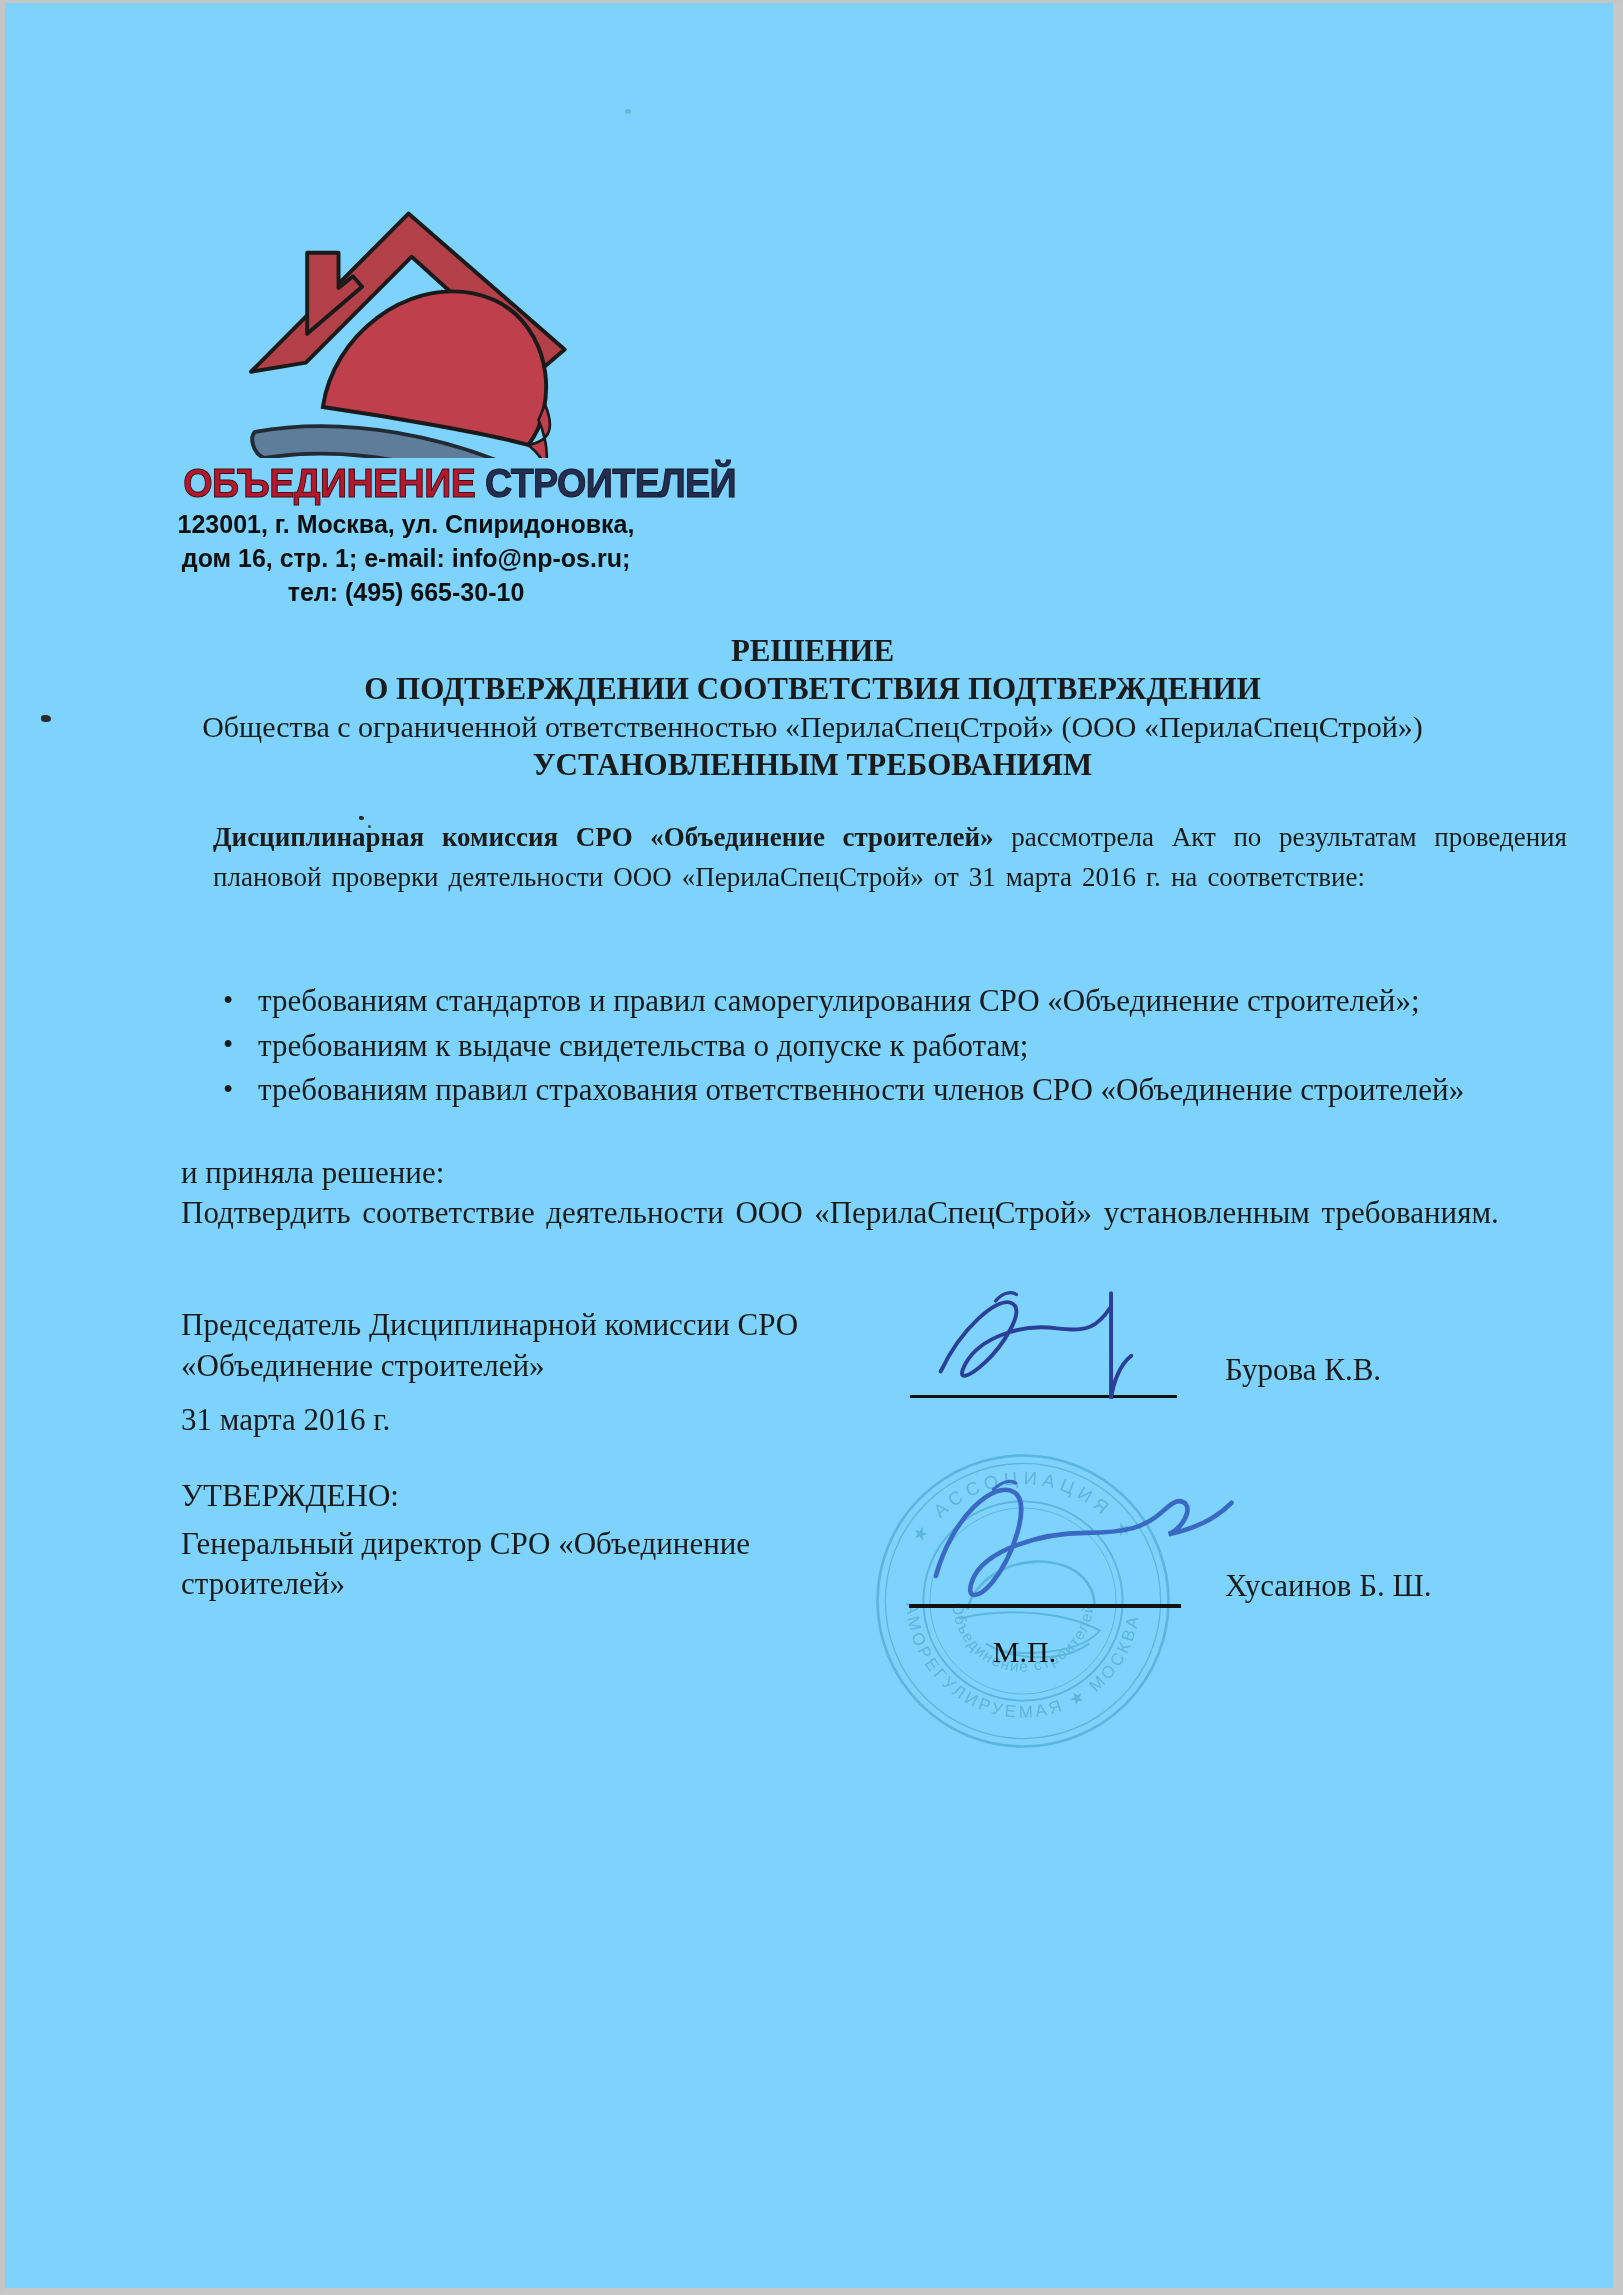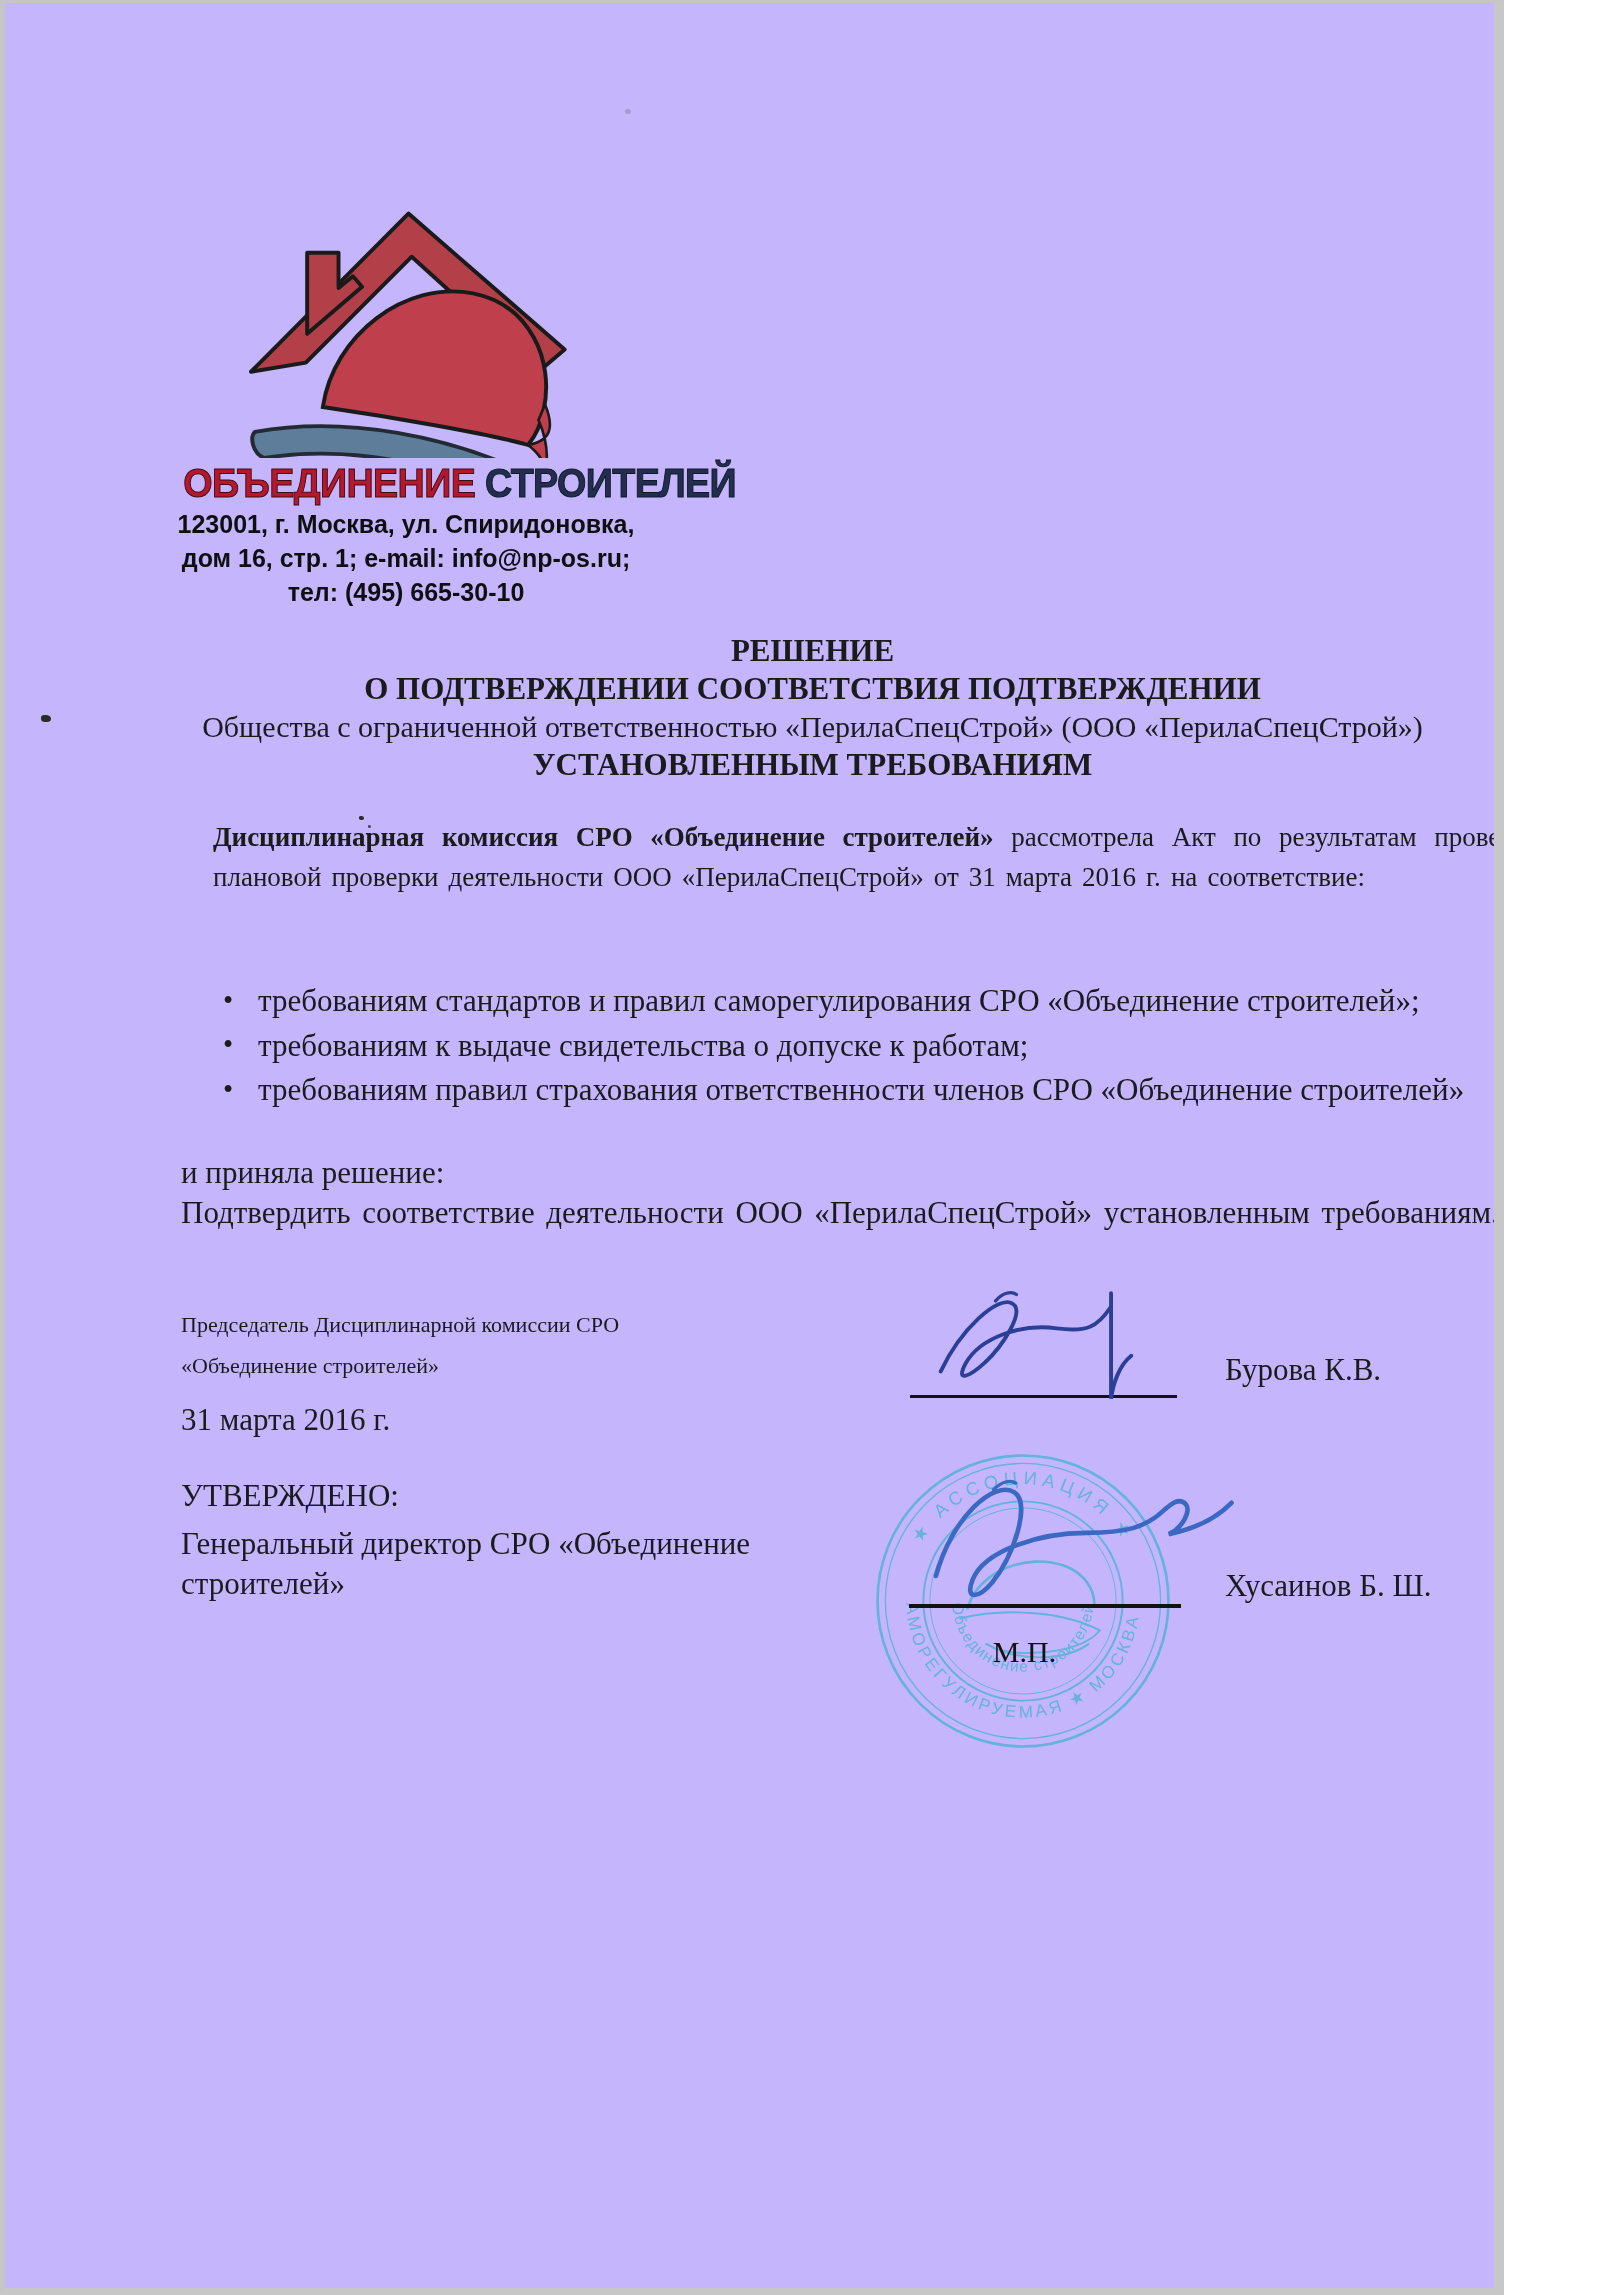--- a/index.html
+++ b/index.html
@@ -1,17 +1,17 @@
 <!DOCTYPE html>
 <html lang="ru" style="font-size:10.5px"><head>
 <meta charset="utf-8">
 <style>
   html,body{margin:0;padding:0;background:#ffffff;}
   .page{
-    position:relative;width:1504px;height:2295px;background:#c4b5fd;
+    position:relative;width:1623px;height:2295px;background:#7dd3fc;
     font-family:"Liberation Serif","DejaVu Serif",serif;color:#1b1b1b;overflow:hidden;
   }
   .scan-frame{
     position:absolute;inset:0;pointer-events:none;z-index:50;
     border-top:3.9px solid #c5c5c5;border-left:5.9px solid #c5c5c5;
     border-right:10.5px solid #c7c7c7;border-bottom:7.9px solid #c7c7c7;
   }
   
   .logo-block{position:absolute;left:164px;top:177px;width:484px;text-align:center;}
   .logo-art{display:block;margin:0 auto;}
@@ -33,21 +33,21 @@
   
   .para1{position:absolute;left:181px;top:817px;width:1354px;font-size:27px;line-height:40px;text-align:justify;word-spacing:3.3px;margin-left:32px;}
   .para1 b{font-weight:bold;}
   .bullet-list{position:absolute;left:181px;top:981px;width:1354px;font-size:31px;line-height:40px;}
   .bullet-list ul{margin:0;padding:0;list-style:none;}
   .bullet-list li{position:relative;padding-left:77px;margin-bottom:4.6px;text-align:justify;}
   .bullet-list li::before{content:"•";position:absolute;left:42px;top:-1.3px;font-size:29px;}
   .para2{position:absolute;left:181px;top:1153px;width:1354px;font-size:31px;line-height:40px;}
   .decision{position:absolute;left:181px;top:1193px;width:1354px;font-size:31px;line-height:40px;font-weight:normal;text-align:justify;word-spacing:3.9px;}
   
-  .chair-pos{position:absolute;left:181px;top:1304px;width:707px;font-size:22px;line-height:41px;}
+  .chair-pos{position:absolute;left:181px;top:1304px;width:707px;font-size:31px;line-height:41px;}
   .sig1-art{position:absolute;left:922px;top:1284px;z-index:3;}
   .sig1-line{position:absolute;left:910px;top:1395px;width:267px;height:3.3px;background:#121212;z-index:2;}
   .chair-name{position:absolute;left:1225px;top:1352px;font-size:31px;}
   .doc-date{position:absolute;left:181px;top:1402px;font-size:31px;}
   
   .approved-label{position:absolute;left:181px;top:1478px;font-size:31px;}
   .dir-pos1{position:absolute;left:181px;top:1526px;font-size:31px;}
   .dir-pos2{position:absolute;left:181px;top:1566px;font-size:31px;}
   .stamp-art{position:absolute;left:869px;top:1447px;z-index:1;}
   .sig2-art{position:absolute;left:915px;top:1470px;z-index:3;}

